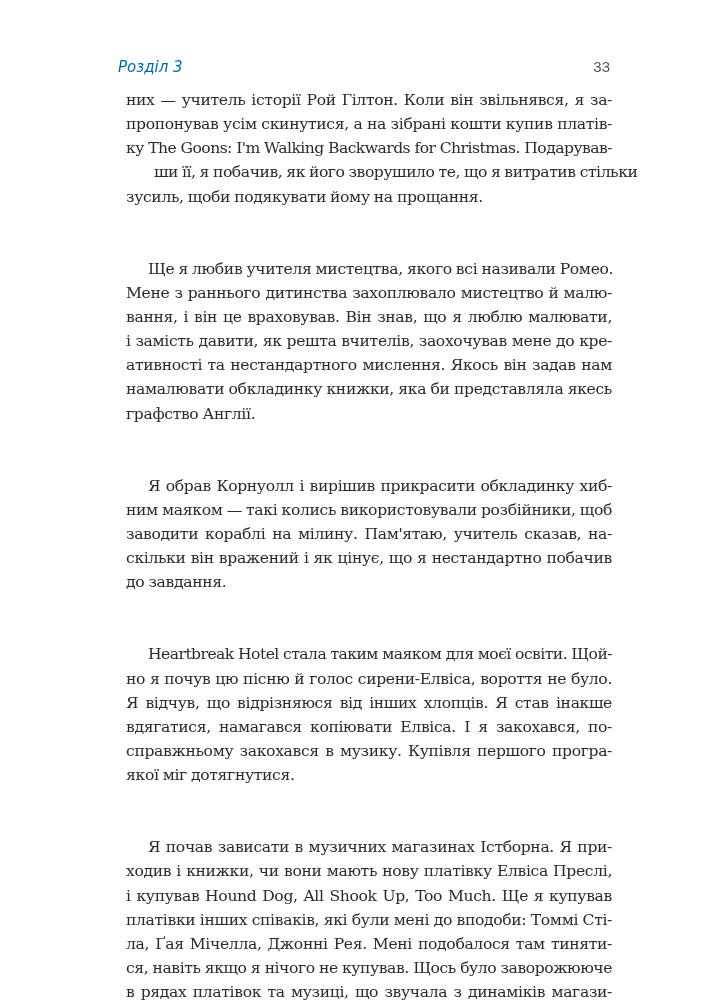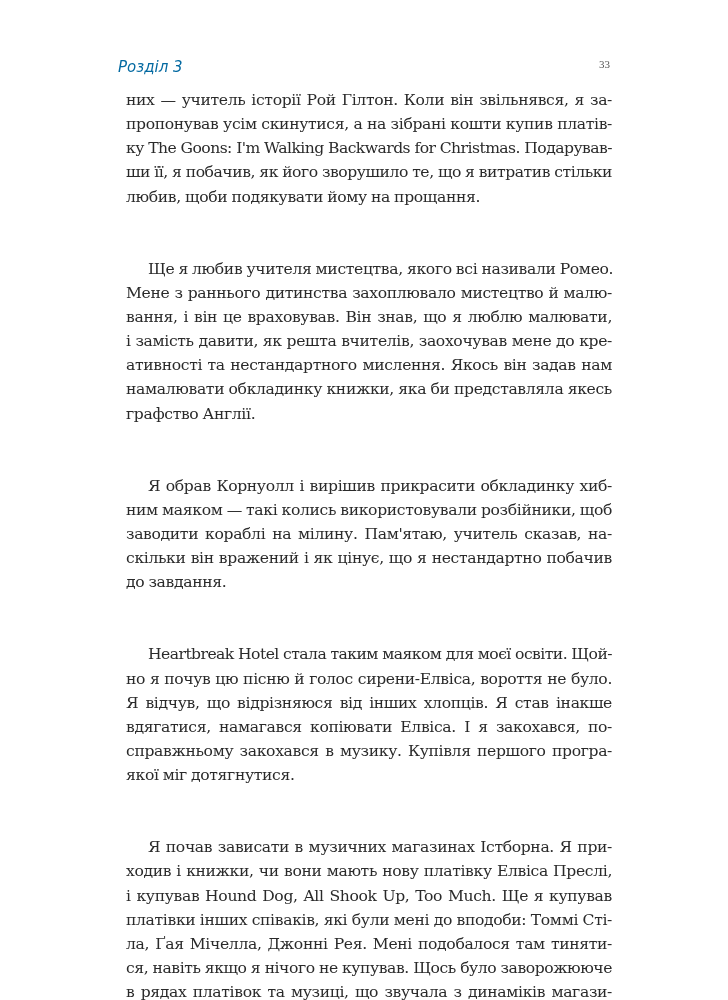--- a/index.html
+++ b/index.html
@@ -1,42 +1,42 @@
 <!DOCTYPE html>
 <html><head>
 <meta charset="utf-8">
 <style>
   html, body { margin: 0; padding: 0; background: #ffffff; }
   body { width: 728px; height: 1000px; position: relative; overflow: hidden;
          font-family: "DejaVu Serif", "Liberation Serif", serif; color: #2a2a2a; }
   .header { position: absolute; top: 58px; left: 118px; width: 492px; height: 24px; }
   .chapter { position: absolute; left: 0; top: 0; font-family: "DejaVu Sans", "Liberation Sans", sans-serif;
              font-style: italic; font-size: 15px; color: #0369a1; }
-  .pagenum { position: absolute; right: 0; top: 0; font-family: Liberation Serif, serif;
-             font-size: 11px; color: #555; }
+  .pagenum { position: absolute; right: 0; top: 0; font-family: Liberation Sans, sans-serif;
+             font-size: 15px; color: #555; }
   .text { position: absolute; top: 88px; left: 126px; width: 486px; }
   .line { height: 24.15px; line-height: 24.15px; font-size: 15.6px; white-space: nowrap;
           letter-spacing: -0.35px; word-spacing: -0.5px; }
   .line.just { text-align: justify; text-align-last: justify; }
   .line.indent { padding-left: 22px; margin-top: 48px; }
 </style>
 </head>
 <body>
 
 <div class="header">
   <span class="chapter">Розділ 3</span>
   <span class="pagenum">33</span>
 </div>
 
 <div class="text" id="body-text">
     <div class="line just">них — учитель історії Рой Гілтон. Коли він звільнявся, я за-</div>
     <div class="line just">пропонував усім скинутися, а на зібрані кошти купив платів-</div>
     <div class="line just" style="letter-spacing: -0.55px;">ку The Goons: I'm Walking Backwards for Christmas. Подарував-</div>
-    <div class="line just" style="letter-spacing: -0.45px;">ши її, я побачив, як його зворушило те, що я витратив стільки</div>
-    <div class="line">любив, щоби подякувати йому на прощання.</div>
+    <div class="line just" style="letter-spacing: -0.45px; margin-left: 28px;">ши її, я побачив, як його зворушило те, що я витратив стільки</div>
+    <div class="line">зусиль, щоби подякувати йому на прощання.</div>
     <div class="line indent just">Ще я любив учителя мистецтва, якого всі називали Ромео.</div>
     <div class="line just">Мене з раннього дитинства захоплювало мистецтво й малю-</div>
     <div class="line just">вання, і він це враховував. Він знав, що я люблю малювати,</div>
     <div class="line just">і замість давити, як решта вчителів, заохочував мене до кре-</div>
     <div class="line just">ативності та нестандартного мислення. Якось він задав нам</div>
     <div class="line just">намалювати обкладинку книжки, яка би представляла якесь</div>
     <div class="line">графство Англії.</div>
     <div class="line indent just">Я обрав Корнуолл і вирішив прикрасити обкладинку хиб-</div>
     <div class="line just">ним маяком — такі колись використовували розбійники, щоб</div>
     <div class="line just">заводити кораблі на мілину. Пам'ятаю, учитель сказав, на-</div>

